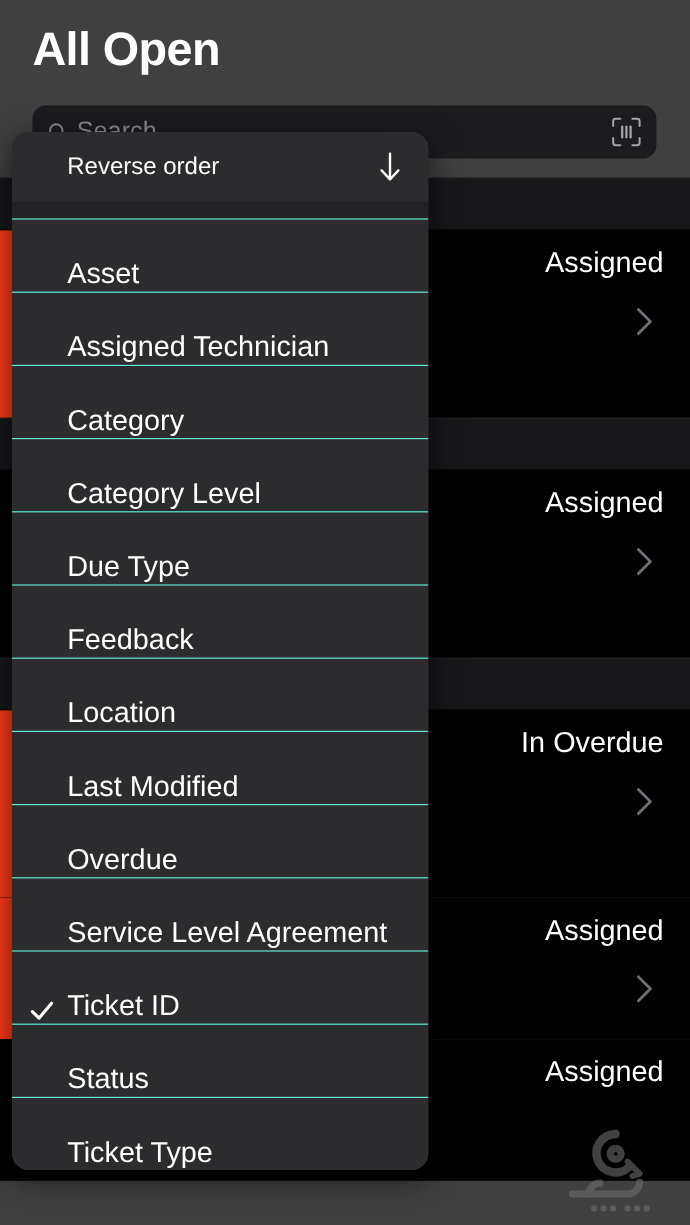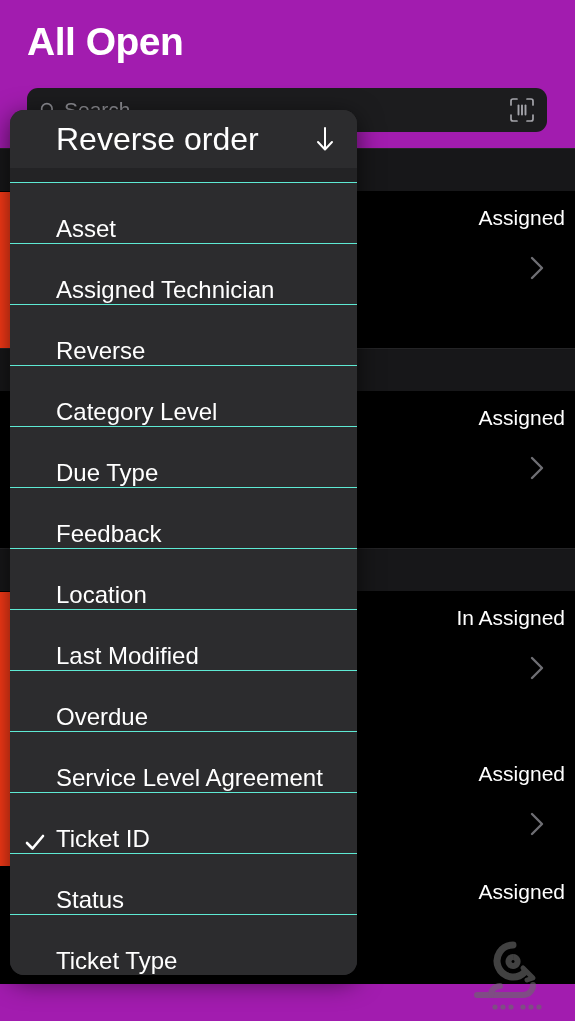--- a/index.html
+++ b/index.html
@@ -5,21 +5,21 @@
   * { margin:0; padding:0; box-sizing:border-box; }
   html, body {
     width:575px; height:1021px;
     background:#000;
     font-family:"Liberation Sans", sans-serif;
     overflow:hidden;
   }
   #screen {
     position:relative;
     width:575px; height:1021px;
-    background:#a21caf;
+    background:#404040;
     overflow:hidden;
   }
 
   
   #bg-layer { position:absolute; inset:0; }
 
   .page-title {
     position:absolute;
     left:27px; top:20px;
     font-size:39px;
@@ -76,22 +76,22 @@
   }
   .ticket-row.short { height:118px; }
   .ticket-accent {
     position:absolute;
     left:0; top:0; bottom:0;
     width:12px;
     background:#ff3b17;
   }
   .ticket-status {
     position:absolute;
-    right:10px; top:14px;
-    font-size:21px;
+    right:22px; top:14px;
+    font-size:24px;
     color:#ffffff;
     white-space:nowrap;
   }
   .chevron-right {
     position:absolute;
     right:30px; top:63px;
     width:16px; height:26px;
     color:#6e6e73;
   }
   .ticket-desc {
@@ -124,21 +124,21 @@
   }
   .menu-reverse {
     display:flex;
     align-items:center;
     height:58px;
     padding:0 22px 0 46px;
     background:#2c2c2e;
   }
   .menu-reverse .label {
     flex:1 1 auto;
-    font-size:32px;
+    font-size:20px;
     color:#ffffff;
   }
   .arrow-down-icon {
     width:20px; height:28px;
     color:#ffffff;
     flex:0 0 auto;
   }
   .menu-gap {
     height:14px;
     background:#232325;
@@ -221,21 +221,21 @@
               <polyline points="3,3 13,13 3,23"></polyline>
             </svg>
         </span>
         <div class="ticket-desc">above</div>
       </div>
 
       <div class="section-band"></div>
 
       <div class="ticket-row">
         <div class="ticket-accent"></div>
-        <div class="ticket-status">In Assigned</div>
+        <div class="ticket-status">In Overdue</div>
         <span class="chevron-right">
           <svg viewBox="0 0 16 26" width="16" height="26" fill="none" stroke="currentColor" stroke-width="2.4" stroke-linecap="round" stroke-linejoin="round">
               <polyline points="3,3 13,13 3,23"></polyline>
             </svg>
         </span>
         <div class="ticket-desc">ators</div>
       </div>
 
       <div class="ticket-row short">
         <div class="ticket-accent"></div>
@@ -294,21 +294,21 @@
       <span class="label">Asset</span>
     </div>
 
     <div class="menu-item unchecked">
 
       <span class="label">Assigned Technician</span>
     </div>
 
     <div class="menu-item unchecked">
 
-      <span class="label">Reverse</span>
+      <span class="label">Category</span>
     </div>
 
     <div class="menu-item unchecked">
 
       <span class="label">Category Level</span>
     </div>
 
 
     <div class="menu-item unchecked">
 

